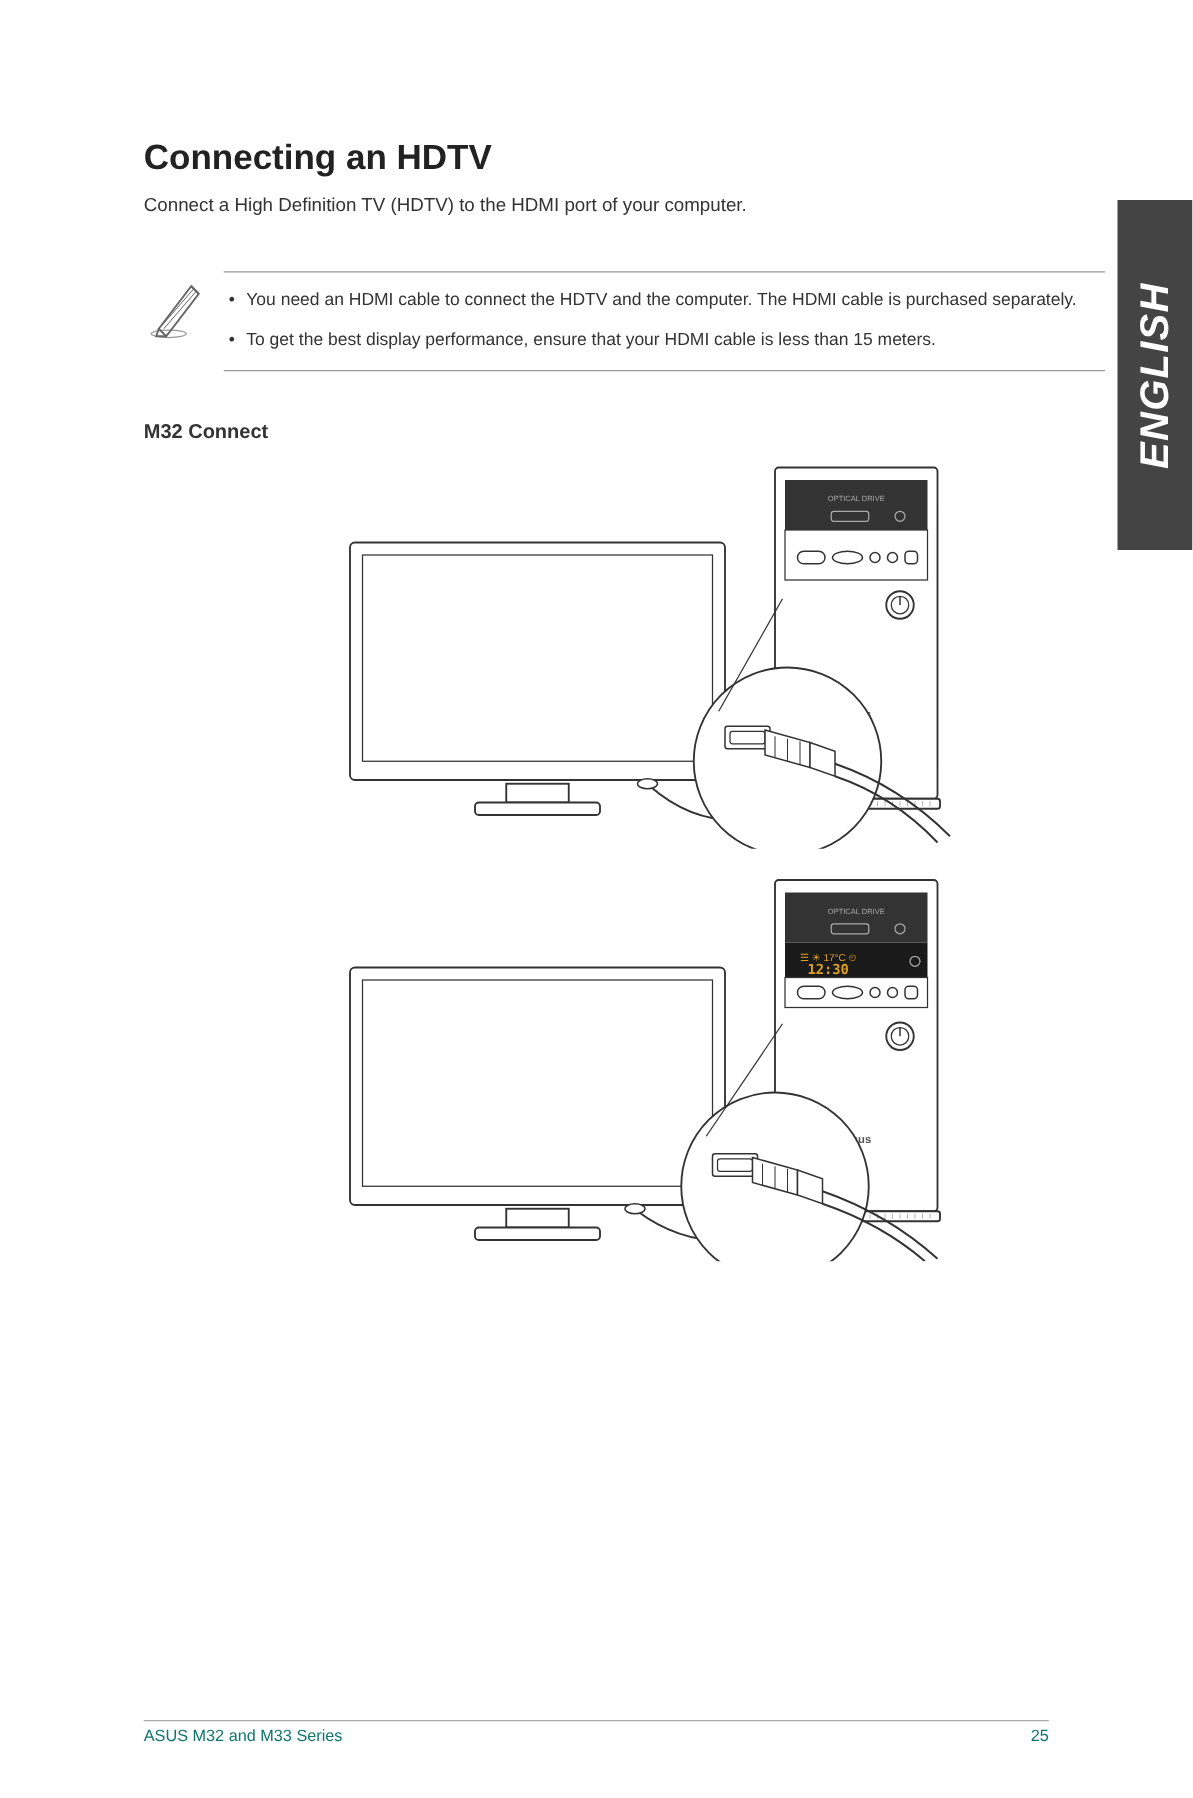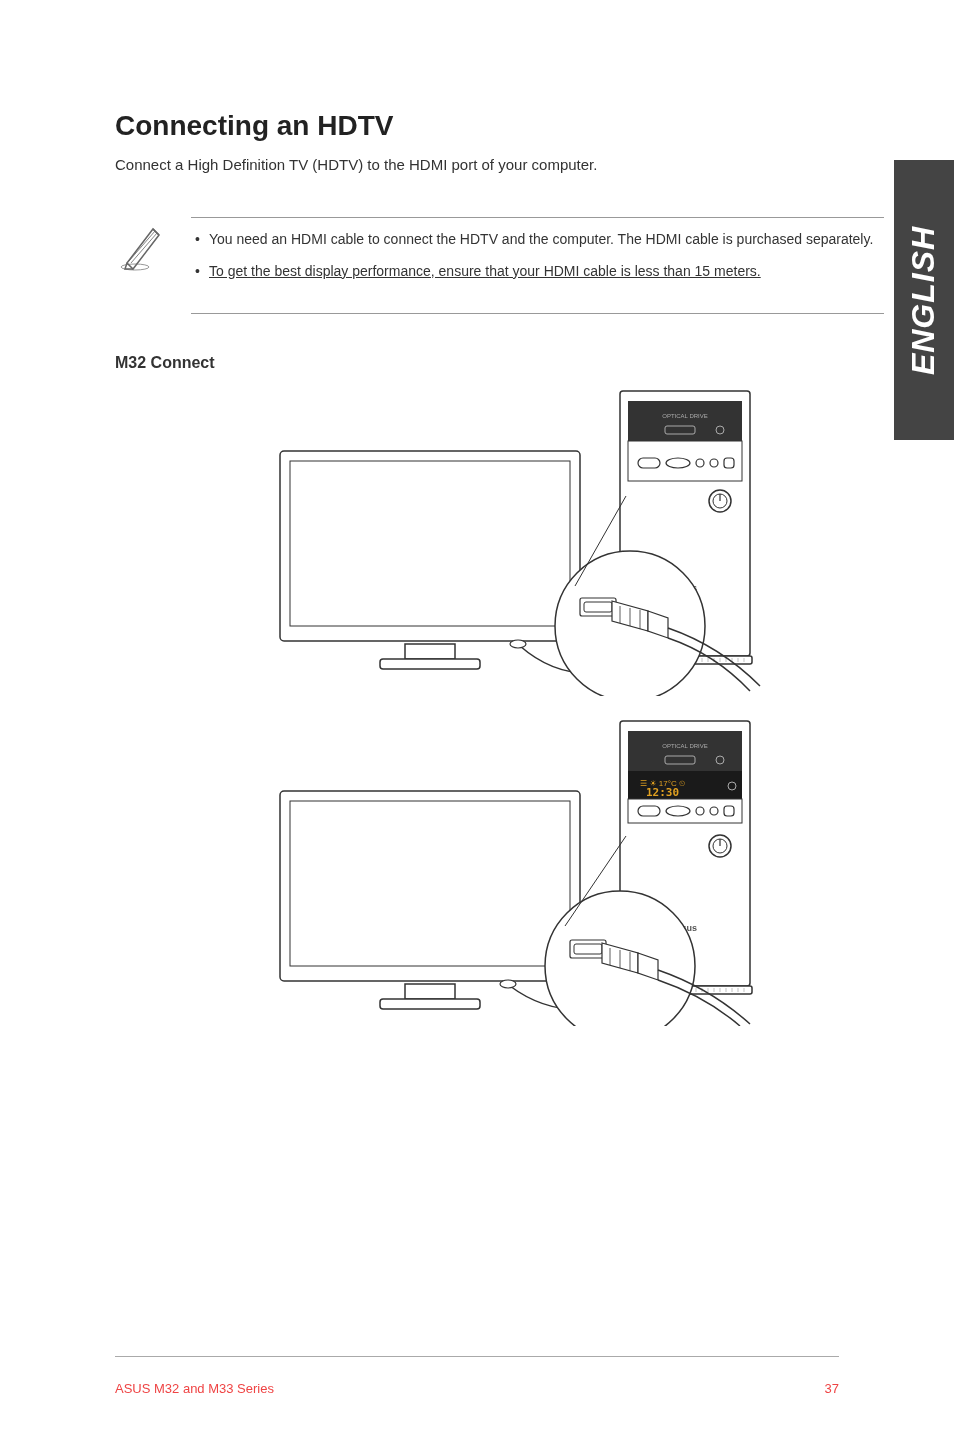--- a/index.html
+++ b/index.html
@@ -25,21 +25,21 @@
       margin-bottom: 14px;
     }
     .intro-text {
       font-size: 15px;
       color: #333;
       margin-bottom: 44px;
     }
     .note-block {
       display: flex;
       align-items: flex-start;
-      gap: 24px;
+      gap: 12px;
       margin-bottom: 6px;
     }
     .pencil-icon {
       width: 52px;
       height: 52px;
       flex-shrink: 0;
       margin-top: 4px;
     }
     .note-list {
       flex: 1;
@@ -50,22 +50,21 @@
     }
     .note-list li {
       position: relative;
       padding-left: 18px;
       font-size: 14px;
       line-height: 1.4;
       margin-bottom: 12px;
       color: #333;
     }
     .note-list li:last-child {
-      margin-bottom: 20px;
-      text-decoration: underline;
+      margin-bottom: 3px;
     }
     .note-list li::before {
       content: "•";
       position: absolute;
       left: 4px;
       top: 0;
     }
     .series-label {
       font-size: 16px;
       font-weight: bold;
@@ -102,25 +101,25 @@
       font-style: italic;
       letter-spacing: 1px;
       white-space: nowrap;
     }
     .footer {
       position: absolute;
       bottom: 42px;
       left: 115px;
       right: 115px;
       border-top: 1px solid #aaa;
-      padding-top: 24px;
+      padding-top: 4px;
       display: flex;
       justify-content: space-between;
       font-size: 13px;
-      color: #ef4444;
+      color: #0f766e;
     }
   </style>
 </head>
 <body>
 
 <div class="lang-tab">
   <span class="lang-tab-text">ENGLISH</span>
 </div>
 
 <div class="page-content">
@@ -276,14 +275,14 @@
         <path d="M 438 254 Q 490 272 530 308" fill="none" stroke="#333" stroke-width="1.5"></path>
         <path d="M 438 264 Q 485 280 520 310" fill="none" stroke="#333" stroke-width="1.5"></path>
         <line x1="345" y1="210" x2="406" y2="120" stroke="#333" stroke-width="1"></line>
       </g>
     </svg>
   </div>
 </div>
 
 <div class="footer">
   <span>ASUS M32 and M33 Series</span>
-  <span>37</span>
+  <span>25</span>
 </div>
 
 </body></html>

